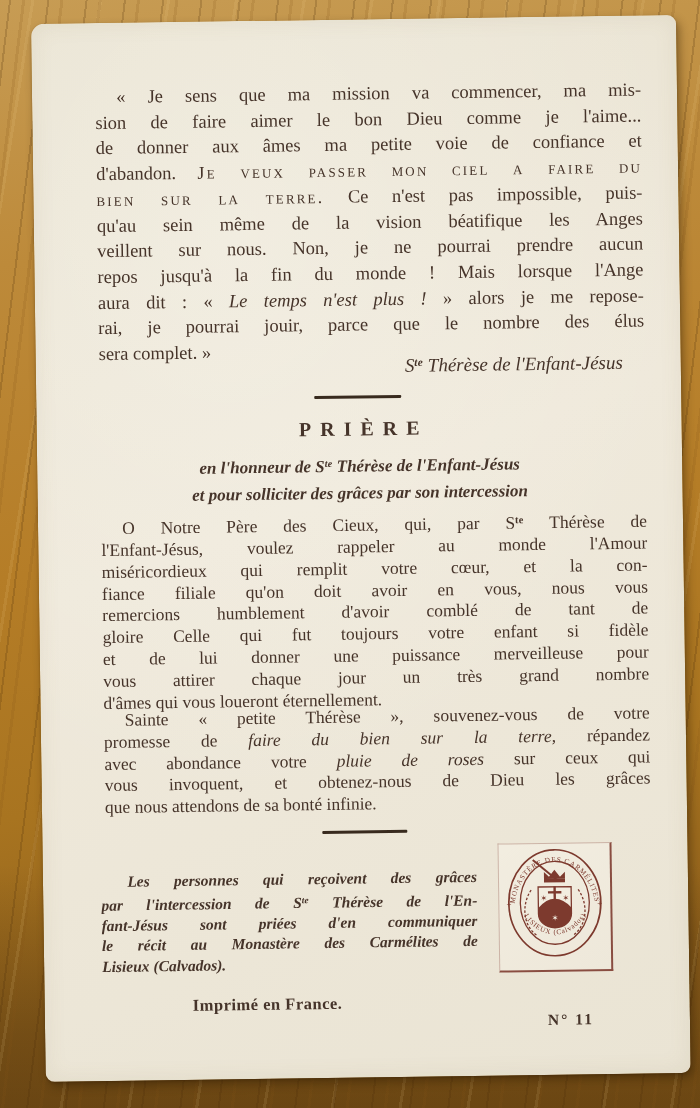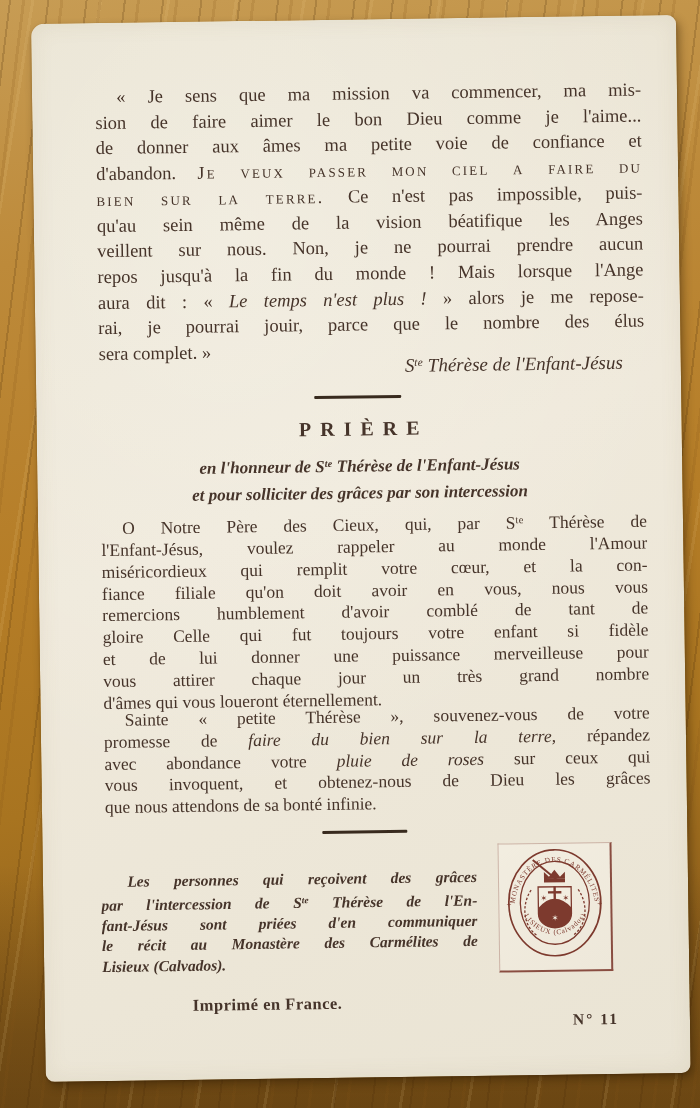--- a/index.html
+++ b/index.html
@@ -24,21 +24,21 @@
     border-radius:13px 9px 9px 9px;
     box-shadow:3px 5px 10px rgba(48,28,5,.45),0 1px 2px rgba(48,28,5,.30),inset 0 0 22px rgba(140,115,70,.10);
     color:#46342a;
   }
   .justify .line{text-align:justify;text-align-last:justify;overflow:hidden;}
   .justify .line.last{text-align-last:left;}
   .quote{position:absolute;top:62px;left:63px;width:546px;font-size:18.5px;line-height:25.7px;}
   .quote .line.first{text-indent:1.15em;}
   .sc{font-variant:small-caps;letter-spacing:.12em;font-size:.97em;}
   .i{font-style:italic;}
-  .sup{font-size:.6em;vertical-align:.5em;letter-spacing:.02em;}
+  .sup{font-size:.6em;vertical-align:.5em;letter-spacing:.02em;font-weight:bold;}
   .signature{position:absolute;top:336px;left:63px;width:546px;text-align:right;padding-right:22px;box-sizing:border-box;font-style:italic;font-size:19px;}
   .divider{position:absolute;height:3px;background:#382a1e;border-radius:1px;}
   .divider-1{top:376px;left:278px;width:87px;}
   .divider-2{top:811px;left:280px;width:85px;}
   .priere-title{position:absolute;top:398px;left:0;width:645px;text-align:center;font-size:20px;font-weight:700;letter-spacing:9px;text-indent:9px;}
   .priere-sub{position:absolute;top:430px;left:0;width:645px;font-style:italic;font-weight:700;font-size:17px;line-height:27px;}
   .priere-sub .line{text-align:center;}
   .prayer-para{position:absolute;left:63px;width:546px;font-size:17.5px;line-height:21.8px;}
   .prayer-para .line.first{text-indent:1.2em;}
   .para-1{top:492px;}
@@ -48,21 +48,21 @@
   .stamp{
     position:absolute;top:826px;left:455px;width:111px;height:126px;
     background:linear-gradient(150deg,#f2ede0,#eee8da);
     border:1px solid rgba(125,58,46,.30);
     border-right:2px solid rgba(120,50,38,.85);
     border-bottom:2px solid rgba(120,50,38,.85);
   }
   .stamp svg{display:block;width:111px;height:126px;}
   .seal-text{font-family:"Liberation Serif","DejaVu Serif",serif;fill:#7d3a2e;letter-spacing:.8px;}
   .imprint{position:absolute;top:974px;left:148px;font-size:16.5px;font-weight:700;letter-spacing:.5px;}
-  .number{position:absolute;top:994px;left:528px;font-size:15.5px;font-weight:700;letter-spacing:2px;}
+  .number{position:absolute;top:994px;left:503px;font-size:15.5px;font-weight:700;letter-spacing:2px;}
 </style>
 </head>
 <body>
 
 <div class="wood-grain"></div>
 
 <div class="card">
 
   <div class="quote justify">
       <div class="line first"><span>« Je sens que ma mission va commencer, ma mis-</span></div>

